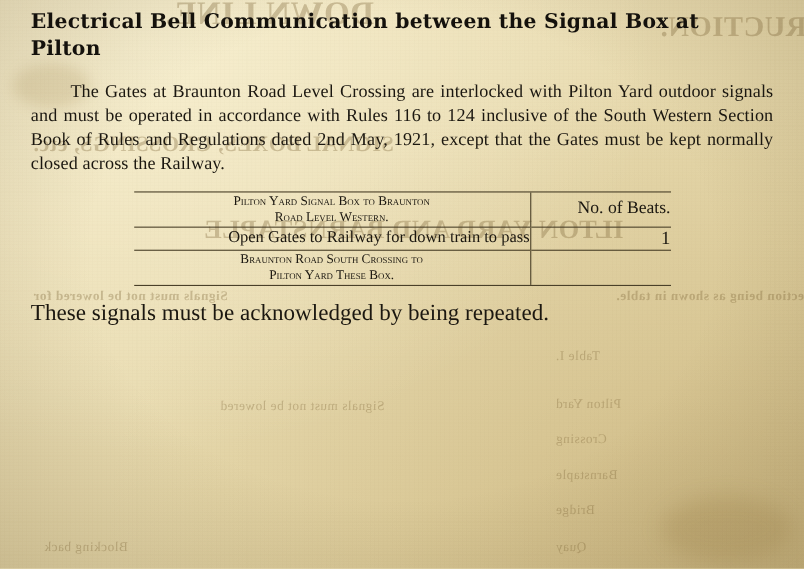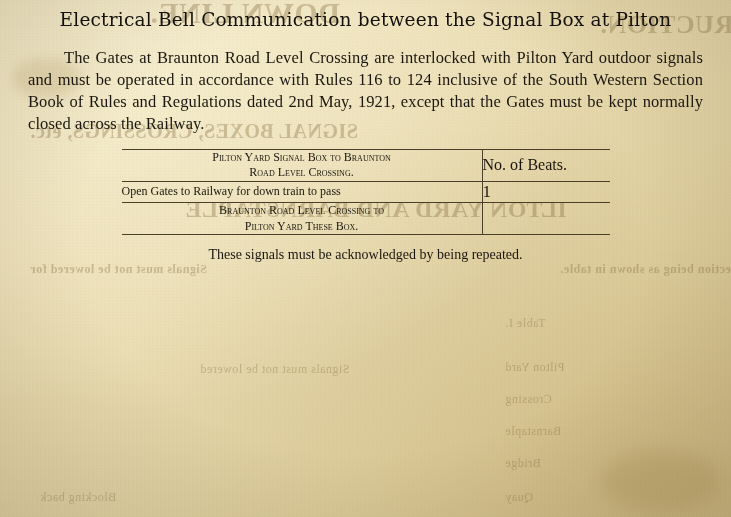--- a/index.html
+++ b/index.html
@@ -68,23 +68,22 @@
   .bleed-14 { top: 10px;  left: 600px; font-size: 26px; }
 
   .content {
     position: relative;
     z-index: 4;
     padding: 8px 28px 0 28px;
   }
 
   h1.title {
     margin: 0;
-    text-align: center;
     font-size: 18.5px;
-    font-weight: normal;
+    font-weight: bold;
     letter-spacing: 0.2px;
     line-height: 1.35;
     color: #14110c;
     font-family: "DejaVu Serif", serif;
   }
   h1.title .line2 { display: block; }
 
   p.para {
     margin: 14px 0 0 0;
     font-size: 16.5px;
@@ -115,50 +114,51 @@
     height: 1px;
     background: #4a4029;
     width: 100%;
   }
   .cell-left {
     width: 360px;
     padding: 7px 10px 7px 14px;
     border-right: 1px solid #4a4029;
   }
   .cell-right {
-    text-align: left;
+    text-align: right;
     padding: 7px 4px;
   }
   .hdr-left {
     font-variant: small-caps;
     text-align: center;
     line-height: 1.3;
     font-size: 12px;
     padding-top: 14px;
     padding-bottom: 14px;
   }
   .hdr-right {
     font-size: 16px;
     vertical-align: top;
     padding-top: 10px;
   }
   .row-item {
-    font-size: 12px;
+    font-size: 15px;
+    text-align: right;
   }
   .beats {
     font-size: 17px;
   }
   .sep td { border-top: 1px solid #4a4029; height: 0; padding: 0; }
   .sep-left { border-right: 1px solid #4a4029; }
   .dots { letter-spacing: 2px; padding-left: 18px; color: #2a2418; }
 
   .closing {
     margin: 12px 0 0 0;
-    text-align: center;
-    font-size: 14px;
+    text-align: left;
+    font-size: 21px;
     color: #1b1710;
   }
 
   .smudge {
     position: absolute;
     border-radius: 50%;
     pointer-events: none;
   }
   .smudge-a { top: 58px; left: 12px; width: 70px; height: 40px; background: rgba(160,132,70,0.18); filter: blur(6px); }
   .smudge-b { bottom: 6px; right: 10px; width: 120px; height: 60px; background: rgba(150,120,60,0.20); filter: blur(9px); }
@@ -195,21 +195,21 @@
   <p class="para">The Gates at Braunton Road Level Crossing are interlocked with Pilton Yard outdoor signals and must be operated in accordance with Rules 116 to 124 inclusive of the South Western Section Book of Rules and Regulations dated 2nd May, 1921, except that the Gates must be kept normally closed across the Railway.</p>
 
 
   <div class="table-wrap">
     <div class="t-top-rule"></div>
     <table class="bell">
       <tbody>
         <tr>
           <td class="cell-left hdr-left">
             <div>Pilton Yard Signal Box to Braunton</div>
-            <div>Road Level Crossing.</div>
+            <div>Road Level Western.</div>
           </td>
           <td class="cell-right hdr-right">No. of Beats.</td>
         </tr>
 
         <tr class="sep">
           <td class="sep-left"></td>
           <td></td>
         </tr>
 
         <tr>
@@ -218,21 +218,21 @@
         </tr>
 
 
         <tr class="sep">
           <td class="sep-left"></td>
           <td></td>
         </tr>
 
         <tr>
           <td class="cell-left hdr-left">
-            <div>Braunton Road Level Crossing to</div>
+            <div>Braunton Road South Crossing to</div>
             <div>Pilton Yard These Box.</div>
           </td>
           <td class="cell-right"></td>
         </tr>
 
       </tbody>
     </table>
     <div class="t-top-rule"></div>
   </div>
 

